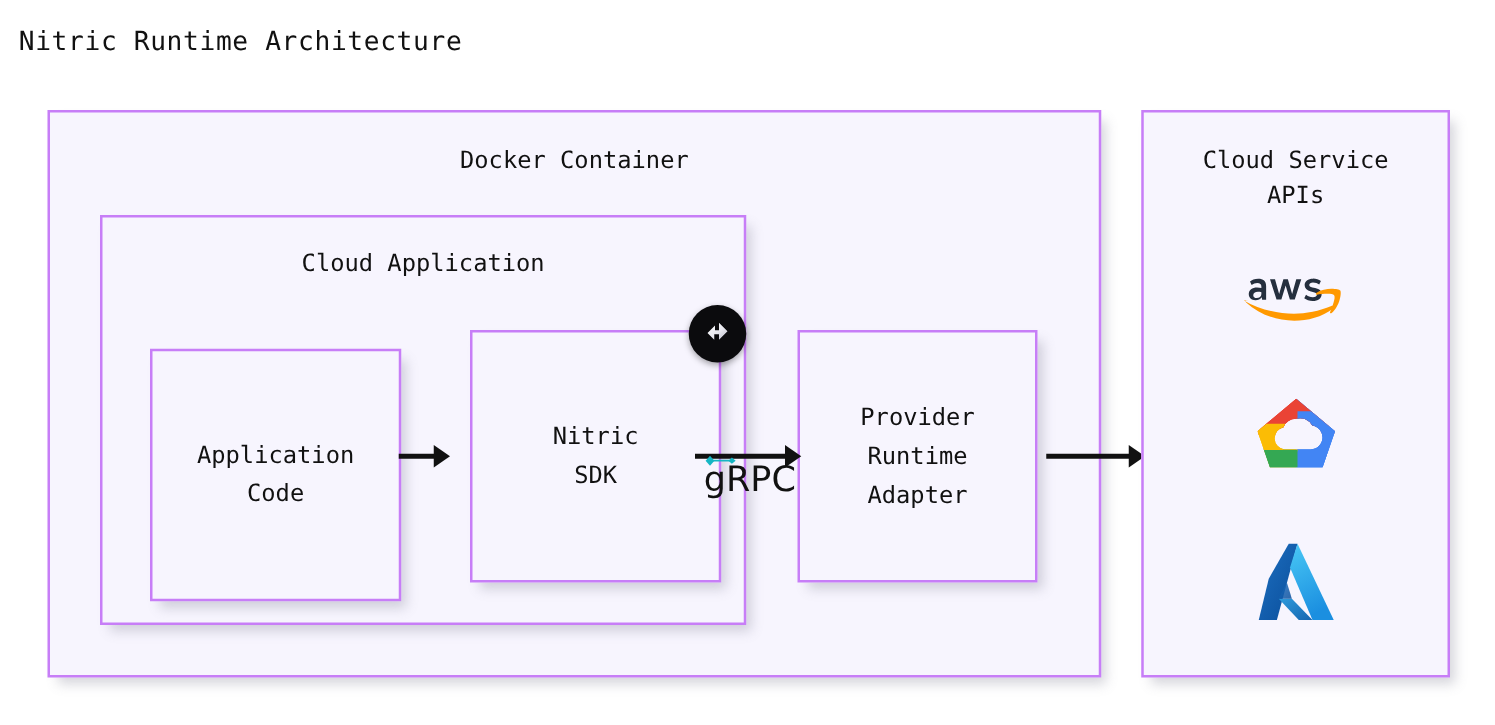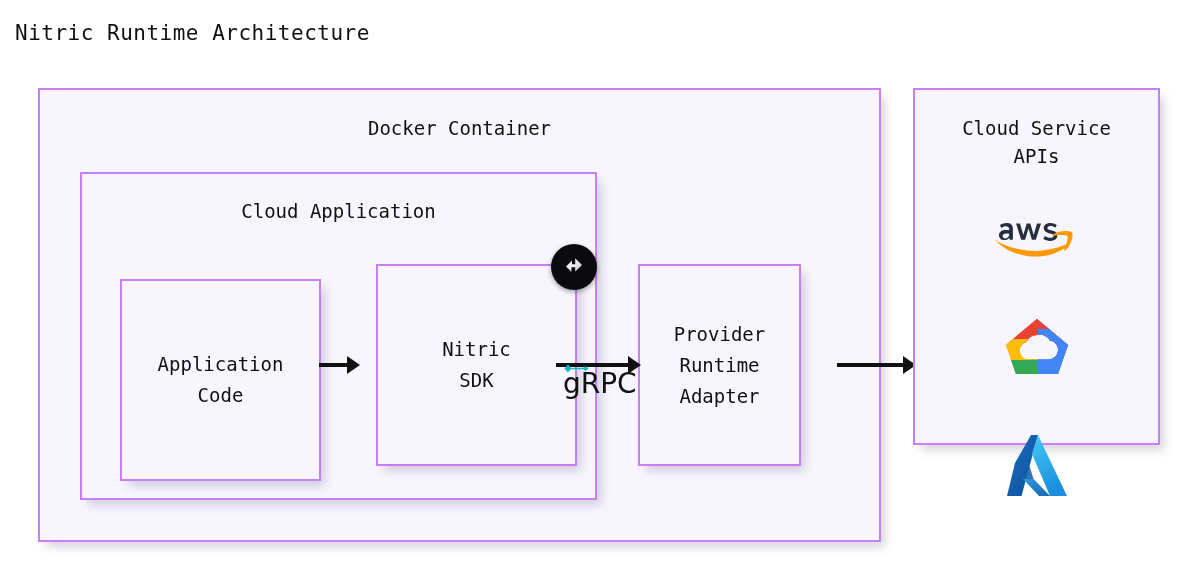--- a/index.html
+++ b/index.html
@@ -58,21 +58,21 @@
     height: 454px;
   }
   #docker-container > .box-label {
     top: 24px;
   }
 
   #cloud-panel {
     left: 913px;
     top: 88px;
     width: 247px;
-    height: 357px;
+    height: 454px;
   }
   #cloud-panel > .box-label {
     top: 24px;
   }
 
   #your-application {
     left: 80px;
     top: 172px;
     width: 517px;
     height: 328px;
@@ -104,21 +104,21 @@
   }
   #nitric-sdk {
     left: 376px;
     top: 264px;
     width: 201px;
     height: 202px;
   }
   #provider-adapter {
     left: 638px;
     top: 264px;
-    width: 163px;
+    width: 192px;
     height: 202px;
   }
 
   
   .nitric-badge {
     position: absolute;
     right: -22px;
     top: -22px;
     width: 46px;
     height: 46px;

